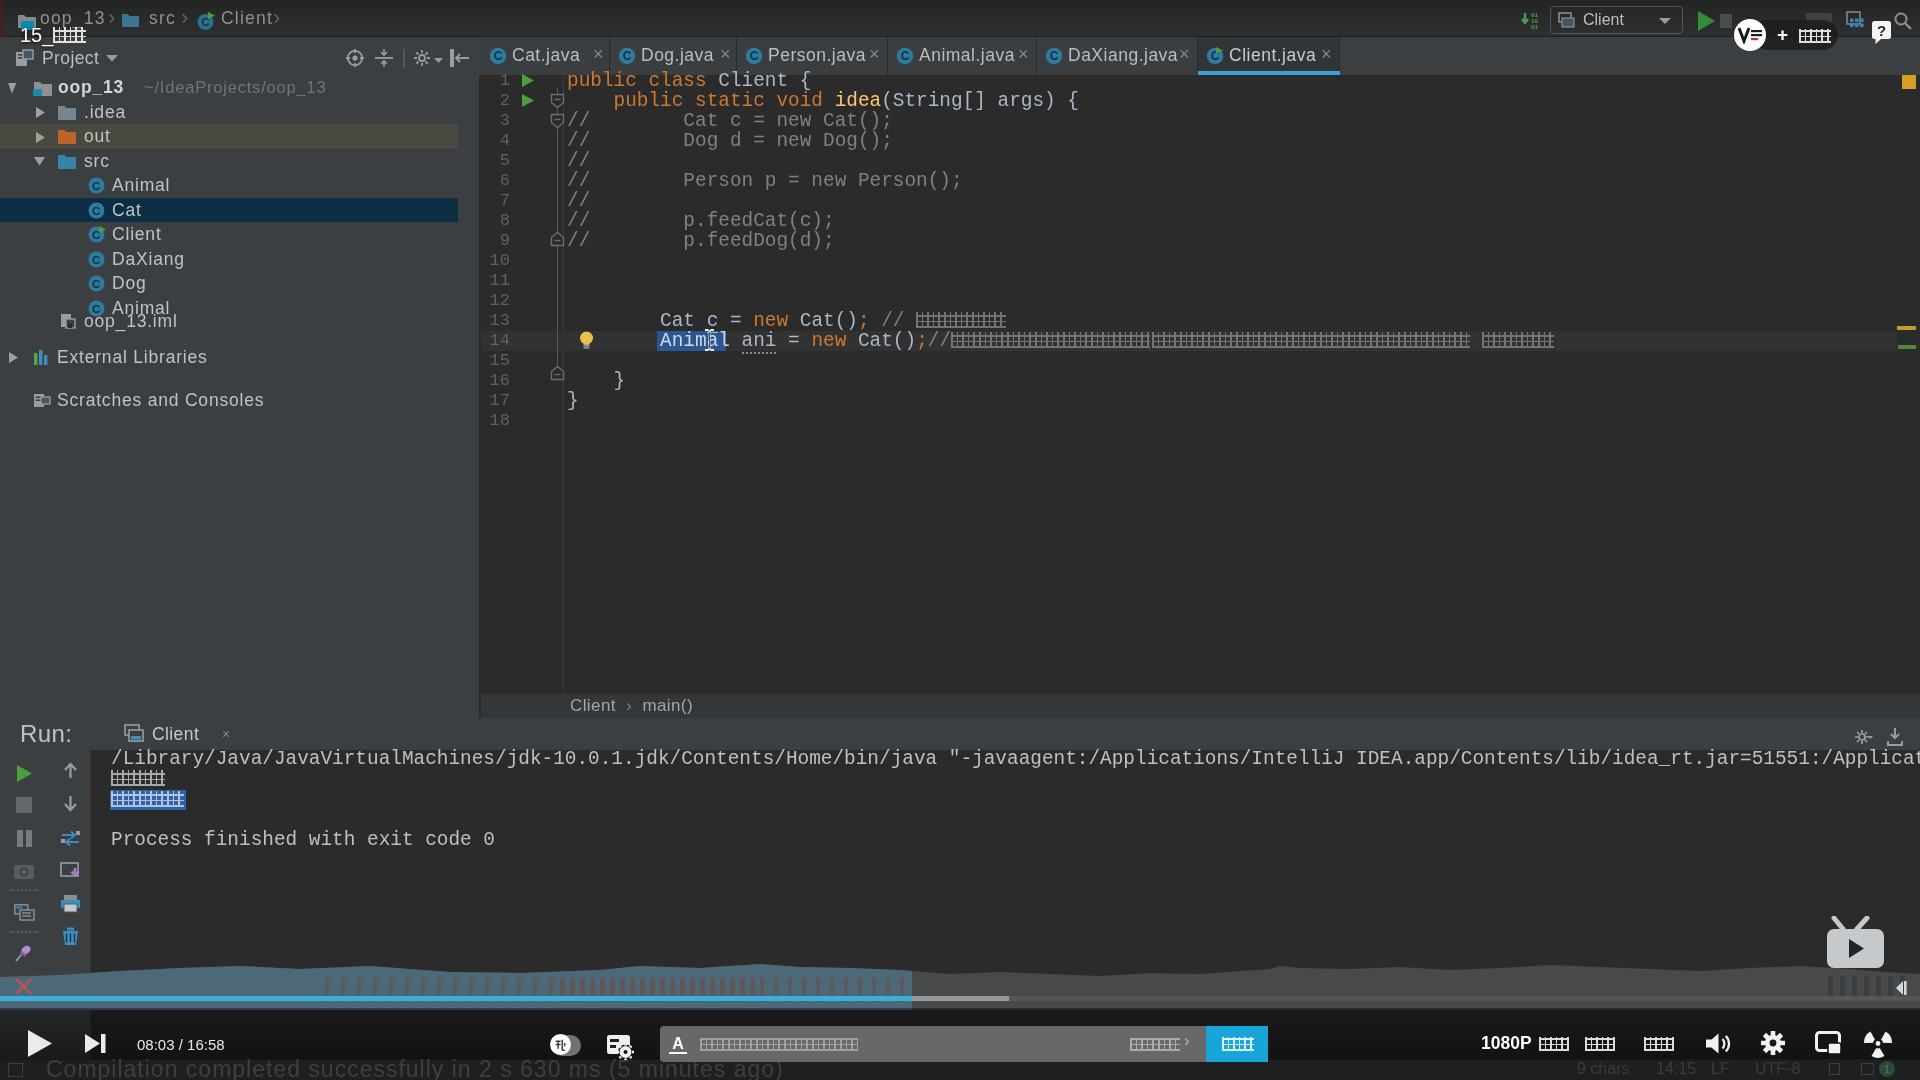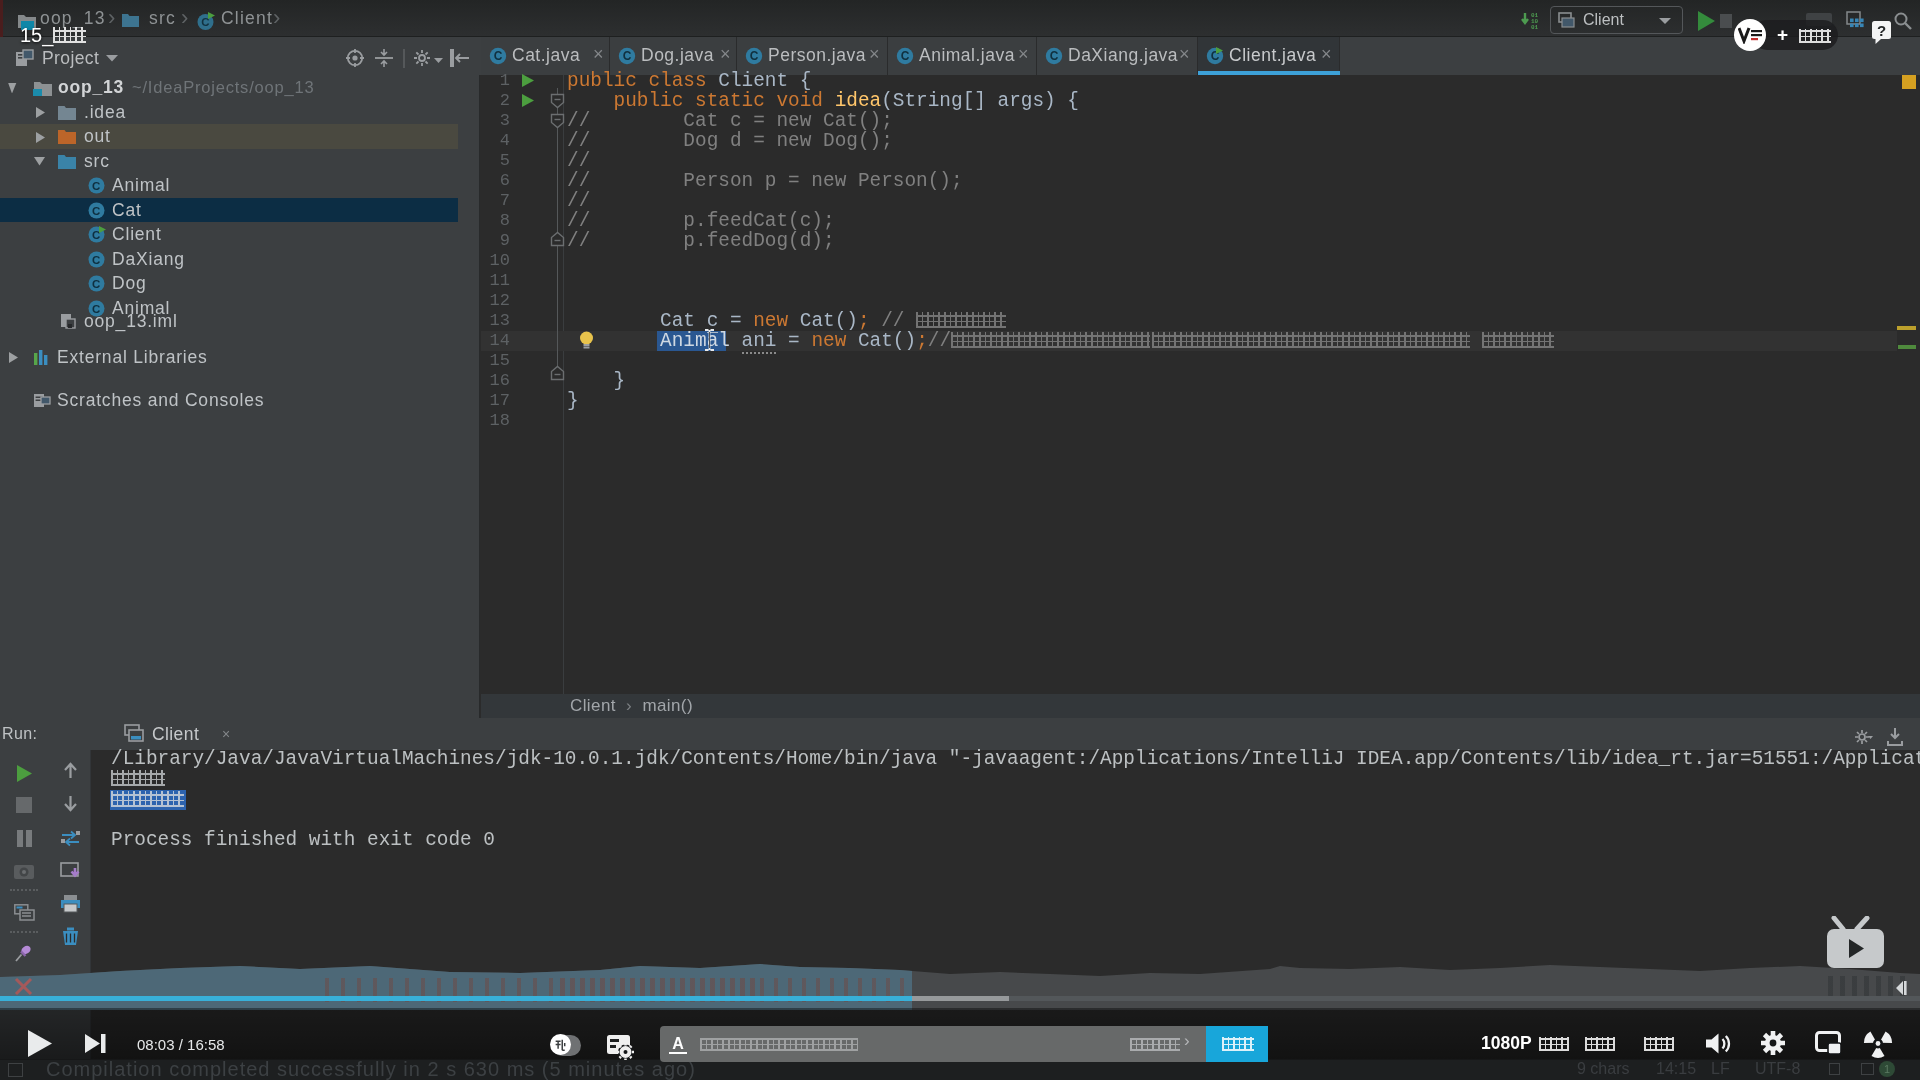--- a/index.html
+++ b/index.html
@@ -184,21 +184,21 @@
 <div id="tree">
   <div class="trow" style="top:75.2px">
     <svg class="tarr" style="left:7px" width="11" height="10" viewBox="0 0 11 10">
         <path d="M0 1 l11 4.5 L0 9.5 z" fill="#9da0a2" transform="rotate(90 5.5 5)"></path>
       </svg>
     <svg class="ticon" style="left:33px" width="20" height="16" viewBox="0 0 20 16">
         <path d="M1 2 h6 l2 2 h10 v12 H1 z" fill="#8d9193"></path>
         <rect x="0" y="9" width="9" height="7" fill="#1b8bab"></rect>
       </svg>
     <span style="left:58px;font-weight:bold;color:#d2d4d6">oop_13</span>
-    <span style="left:132px;color:#6f7478;font-size:16.5px;letter-spacing:0.8px">~/IdeaProjects/oop_13</span>
+    <span style="left:144px;color:#6f7478;font-size:16.5px;letter-spacing:0.8px">~/IdeaProjects/oop_13</span>
   </div>
   <div class="trow" style="top:99.8px">
     <svg class="tarr" style="left:35px" width="10" height="11" viewBox="0 0 10 11">
         <path d="M1 0 l9 5.5 L1 11 z" fill="#9da0a2"></path>
       </svg>
     <svg class="ticon" style="left:58px" width="18" height="15" viewBox="0 0 18 15">
         <path d="M0 1 h6.5 l1.5 2 H18 v12 H0 z" fill="#748692"></path>
       </svg>
     <span style="left:84px">.idea</span>
   </div>
@@ -373,21 +373,21 @@
 
 <div class="a" style="left:481px;top:694px;width:1439px;height:24px;background:#33373a"></div>
 <div class="a" style="left:570px;top:694px;height:24px;line-height:24px;font-size:17px;letter-spacing:0.4px;color:#a2a6aa">Client&nbsp;&nbsp;<span style="color:#7d8184">›</span>&nbsp;&nbsp;main()</div>
 
 <style>
 .ric{position:absolute}
 </style>
 <div id="runpanel">
 
   <div class="a" style="left:0;top:718px;width:1920px;height:32px;background:#3c3f41"></div>
-  <div class="a" style="left:2px;top:718px;height:32px;line-height:32px;font-size:16px;letter-spacing:0.4px;color:#bfc2c4">Run:</div>
+  <div class="a" style="left:20px;top:718px;height:32px;line-height:32px;font-size:24px;letter-spacing:0.4px;color:#bfc2c4">Run:</div>
   <svg class="a" style="left:124px;top:724px" width="22" height="20" viewBox="0 0 22 20">
     <rect x="1" y="1" width="14" height="10" fill="none" stroke="#9a9da0" stroke-width="1.6"></rect>
     <rect x="5" y="6" width="14" height="11" fill="#3c3f41" stroke="#9a9da0" stroke-width="1.6"></rect>
     <rect x="7" y="12" width="10" height="3.5" fill="#3b8ec0"></rect>
   </svg>
   <div class="a" style="left:152px;top:718px;height:32px;line-height:32px;font-size:17.5px;letter-spacing:0.4px;color:#c6c9cb">Client</div>
   <div class="a" style="left:222px;top:718px;height:32px;line-height:32px;font-size:14px;color:#84878a">×</div>
   <svg class="a" style="left:1853px;top:727px" width="20" height="20" viewBox="0 0 20 20">
     <circle cx="9" cy="10" r="3" fill="none" stroke="#9a9da0" stroke-width="1.7"></circle>
     <path d="M9 3 v3 M9 14 v3 M2 10 h3 M13 10 h3 M4 5 l2 2 M12 13 l2 2 M4 15 l2-2 M12 7 l2-2" stroke="#9a9da0" stroke-width="1.7"></path>
@@ -457,21 +457,21 @@
   <div class="a mono" style="left:111px;top:750.4px;font-size:19.4px;line-height:19.6px;color:#bcc0c2;white-space:pre">/Library/Java/JavaVirtualMachines/jdk-10.0.1.jdk/Contents/Home/bin/java "-javaagent:/Applications/IntelliJ IDEA.app/Contents/lib/idea_rt.jar=51551:/Applications/IntelliJ IDEA.app/Contents/bin" -Dfile.encoding=UTF-8
 <i class="z" style="width:54px;height:16px"></i>
 <i class="z" style="width:73px;height:16px;color:#cdd3da"></i>
 
 Process finished with exit code 0</div>
 </div>
 
 <div id="statusbar">
   <div class="a" style="left:0;top:1059px;width:1920px;height:21px;background:#1d1f20;border-top:1px solid #161718"></div>
   <div class="a" style="left:8px;top:1063px;width:15px;height:14px;border:1.5px solid #3e4143"></div>
-  <div class="a" style="left:46px;top:1059px;height:21px;line-height:21px;font-size:20px;letter-spacing:1.0px;color:#3c4043">Compilation completed successfully in 2 s 630 ms (5 minutes ago)</div>
+  <div class="a" style="left:46px;top:1059px;height:21px;line-height:21px;font-size:23px;letter-spacing:1.0px;color:#3c4043">Compilation completed successfully in 2 s 630 ms (5 minutes ago)</div>
   <div class="a" style="left:1577px;top:1059px;height:21px;line-height:20px;font-size:16px;color:#3a3d40">9 chars</div>
   <div class="a" style="left:1656px;top:1059px;height:21px;line-height:20px;font-size:16px;color:#3a3d40">14:15</div>
   <div class="a" style="left:1711px;top:1059px;height:21px;line-height:20px;font-size:16px;color:#3a3d40">LF</div>
   <div class="a" style="left:1755px;top:1059px;height:21px;line-height:20px;font-size:16px;color:#3a3d40">UTF-8</div>
   <div class="a" style="left:1829px;top:1063px;width:11px;height:12px;border:1.5px solid #3e4143"></div>
   <div class="a" style="left:1861px;top:1063px;width:13px;height:12px;border:1.5px solid #3e4143"></div>
   <div class="a" style="left:1879px;top:1061px;width:16px;height:16px;border-radius:50%;background:#2e4a36;color:#5b7a62;font-size:11px;text-align:center;line-height:16px">1</div>
 </div>
 
 <div id="player">

